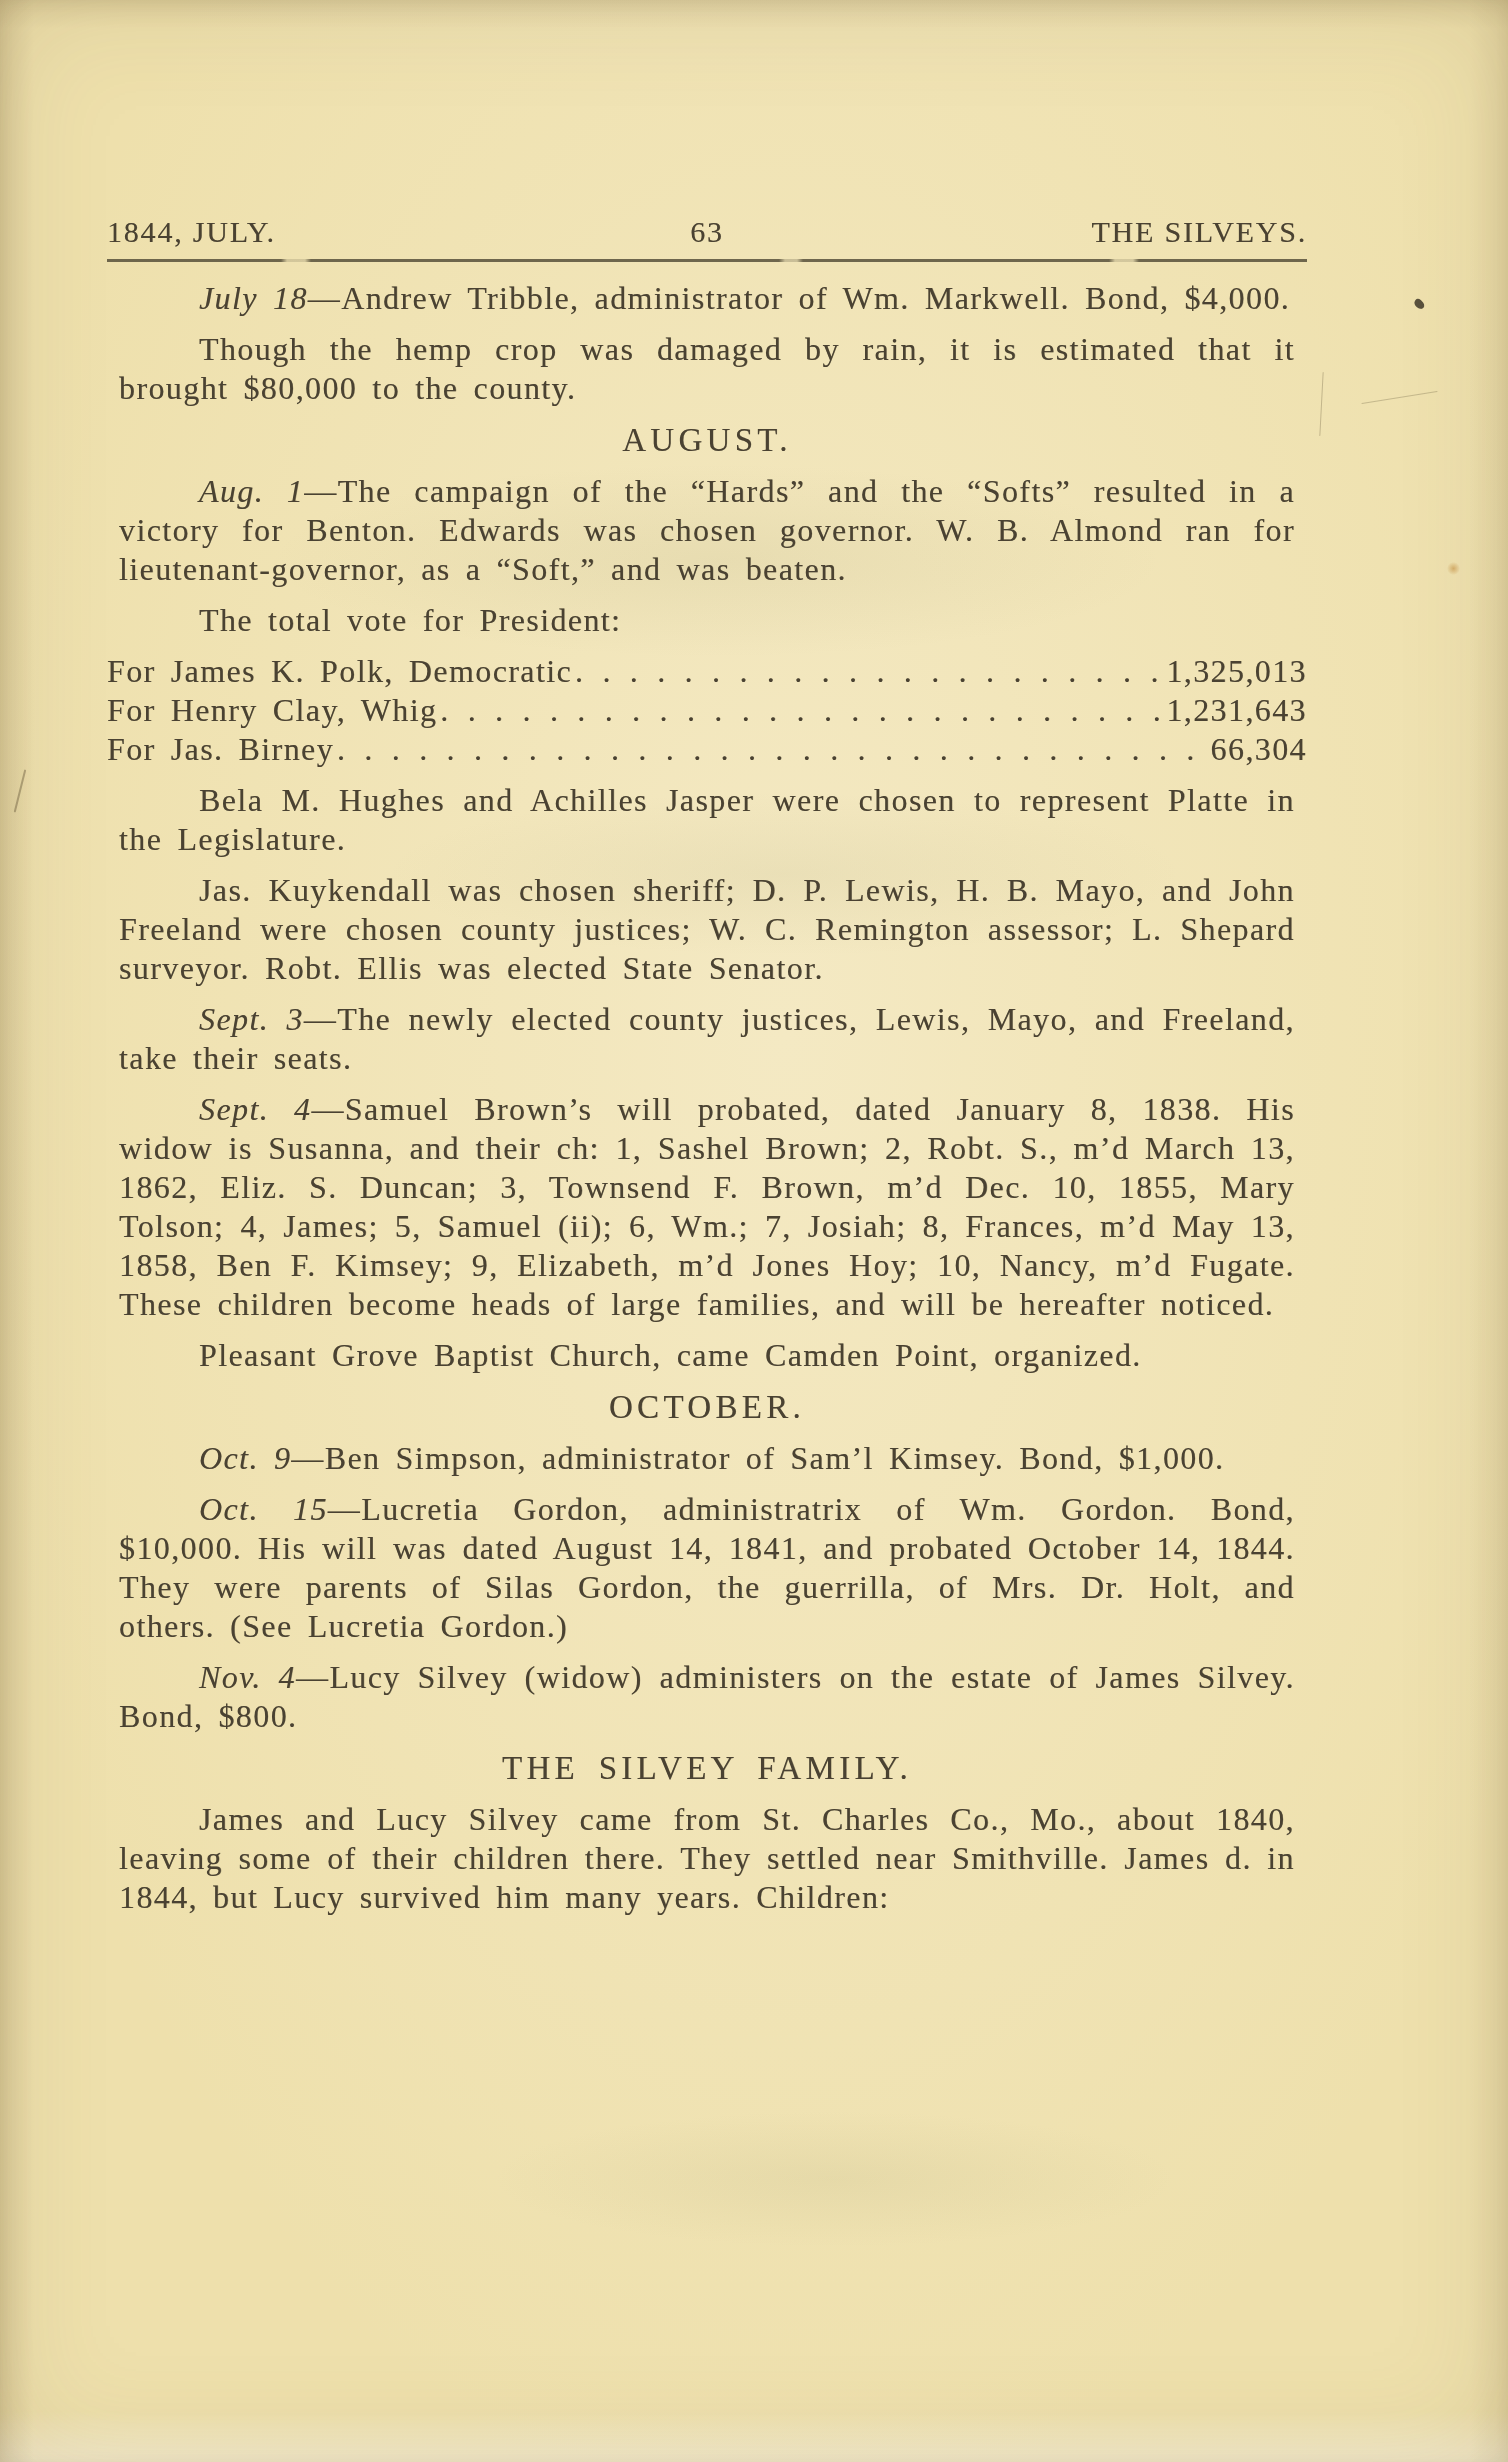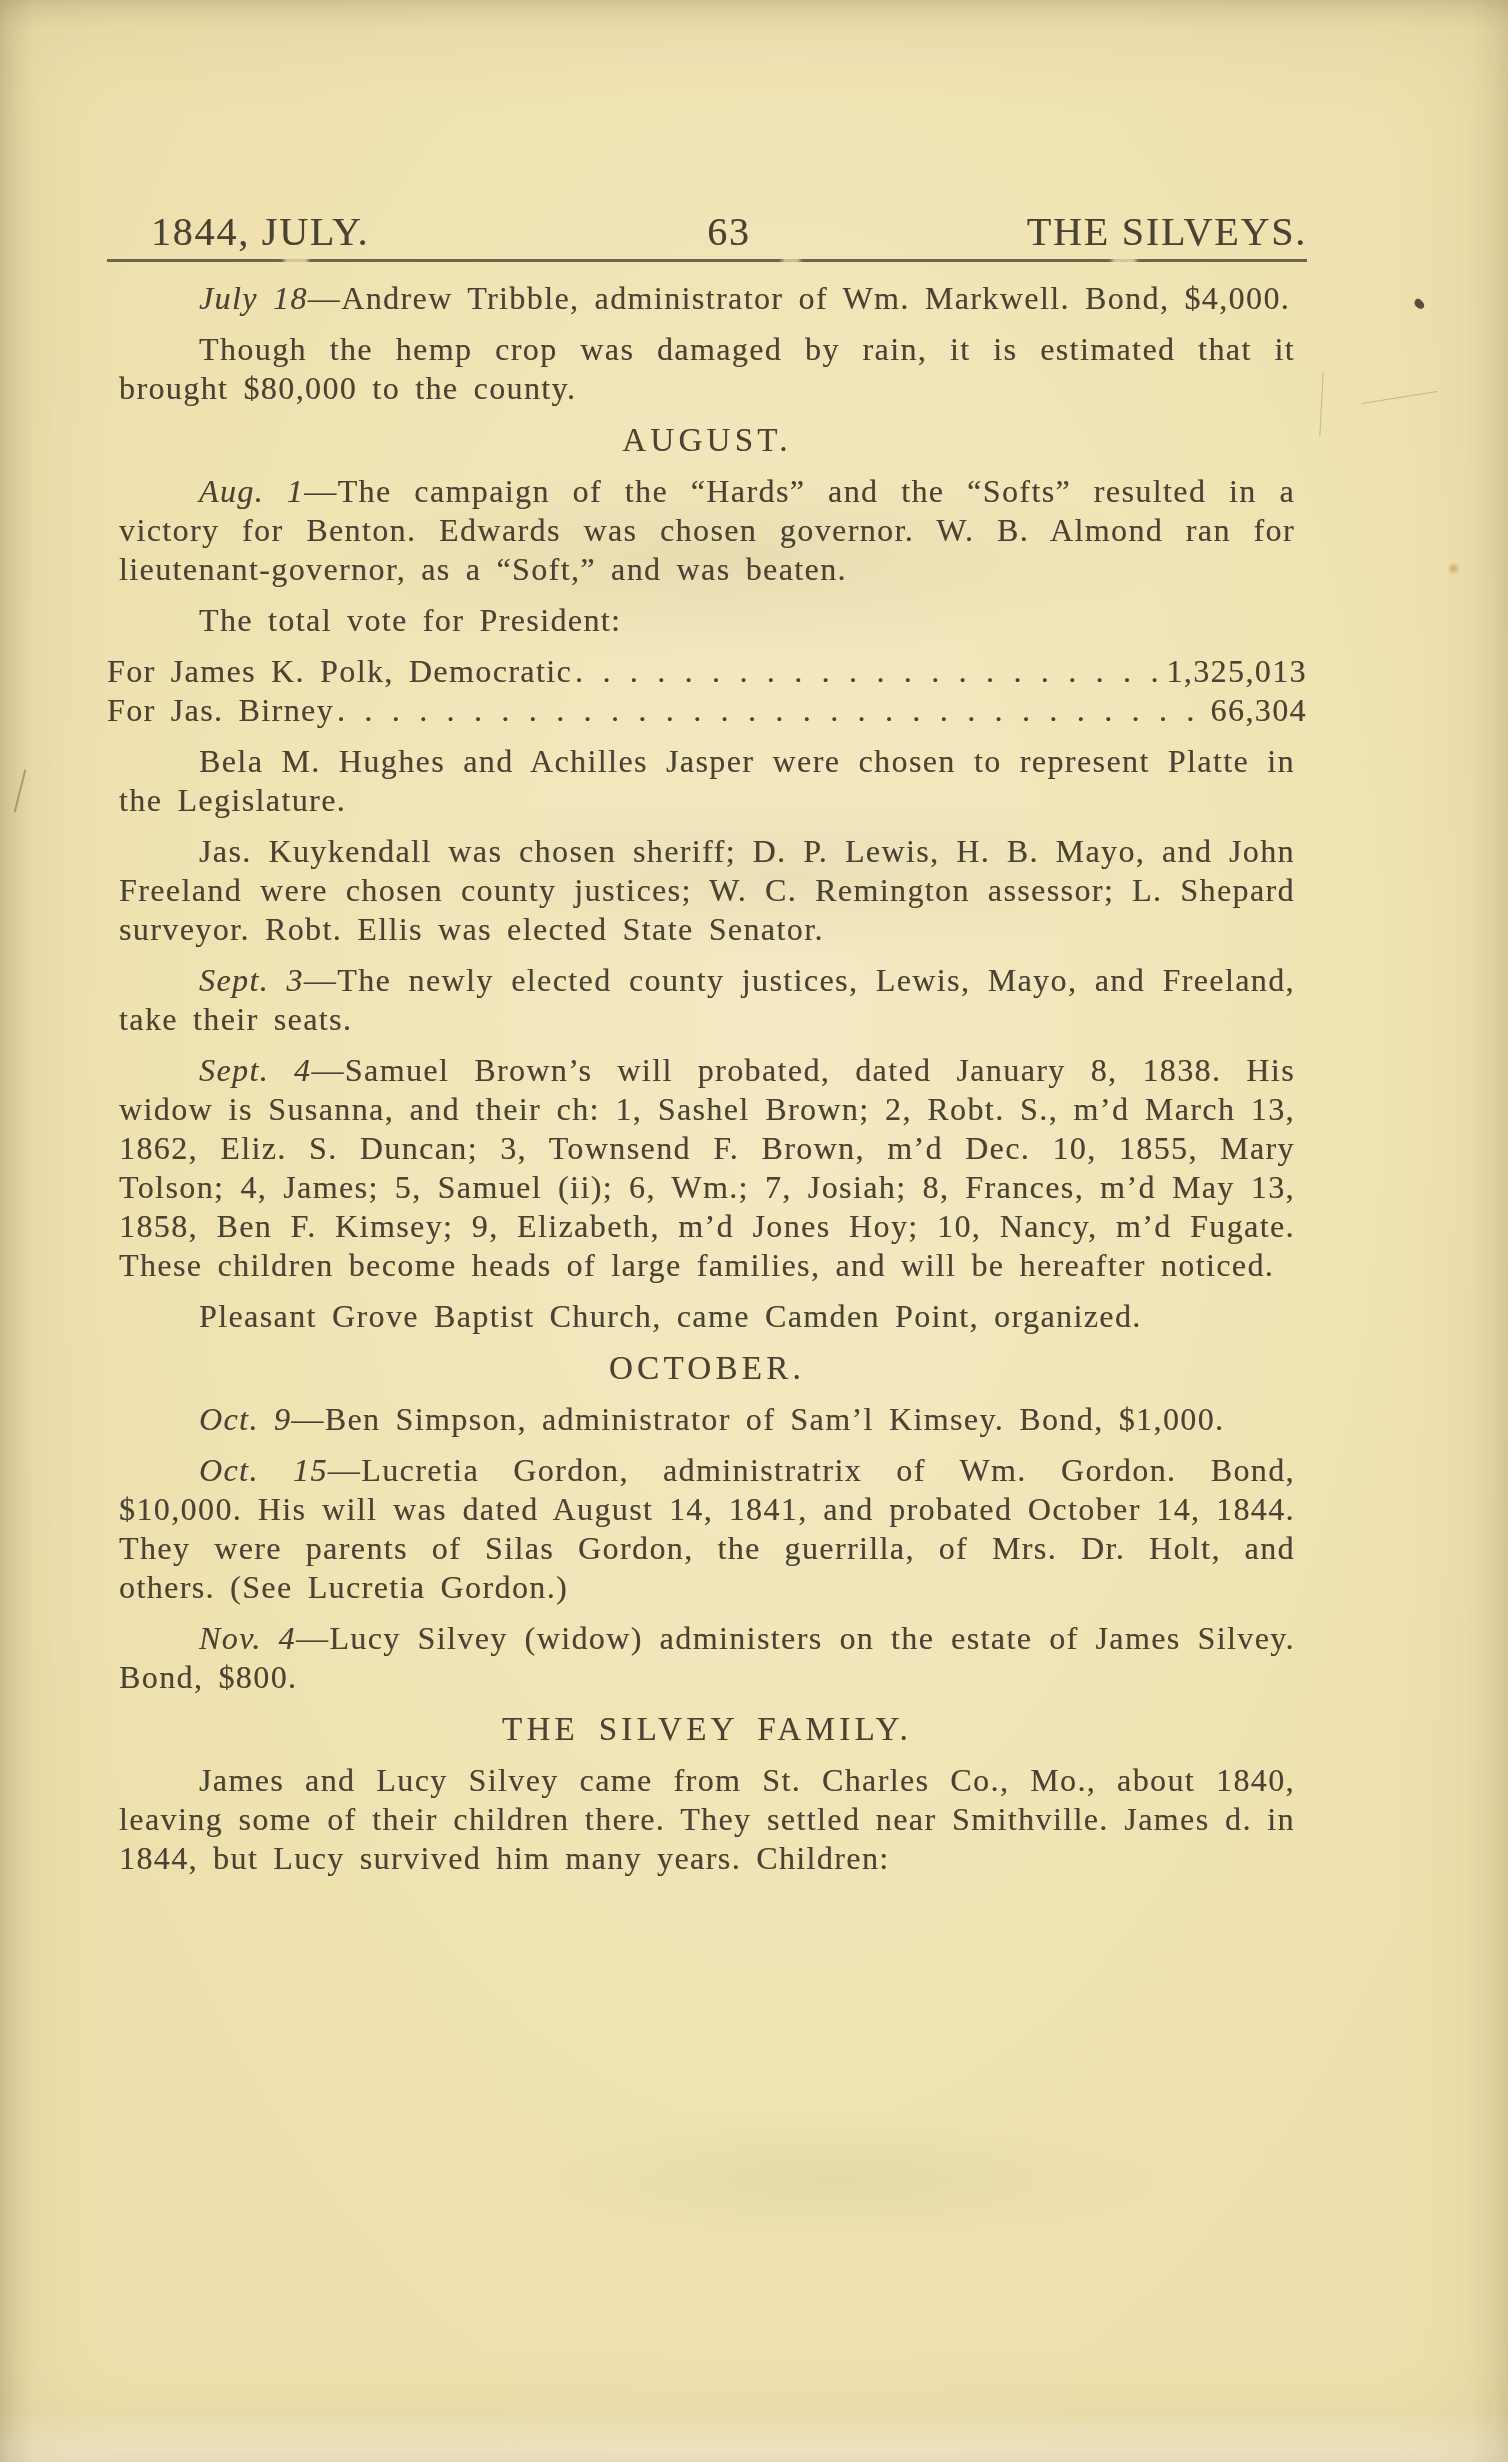--- a/index.html
+++ b/index.html
@@ -23,26 +23,25 @@
     position: absolute;
     left: 107px;
     top: 213px;
     width: 1200px;
   }
 
   .page-header {
     display: grid;
     grid-template-columns: 1fr auto 1fr;
     align-items: baseline;
-    font-size: 40px;
+    font-size: 30px;
     line-height: 37px;
     letter-spacing: 1.8px;
     color: var(--ink, #4a4232);
     text-shadow: 0.3px 0.4px 0.6px rgba(70,62,42,.45);
-    margin-left: 44px;
   }
   .ph-left  { justify-self: start; }
   .ph-center{ justify-self: center; }
   .ph-right { justify-self: end; }
 
   .header-rule {
     margin-top: 9.3px;
     height: 2.9px;
     border: none;
     background: linear-gradient(90deg,
@@ -161,20 +160,25 @@
       <p class="para"><i class="date-lead">Aug. 1</i><span>—The campaign of the “Hards” and the “Softs” resulted in a victory for Benton.  Edwards was chosen governor. W. B. Almond ran for lieutenant-governor, as a “Soft,” and was beaten.</span></p>
 
       <p class="para">The total vote for President:</p>
 
       <div class="vote-row">
         <span class="vote-label">For James K. Polk, Democratic</span>
         <span class="vote-leader"></span>
         <span class="vote-value">1,325,013</span>
       </div>
 
+      <div class="vote-row">
+        <span class="vote-label">For Henry Clay, Whig</span>
+        <span class="vote-leader"></span>
+        <span class="vote-value">1,231,643</span>
+      </div>
 
       <div class="vote-row">
         <span class="vote-label">For Jas. Birney</span>
         <span class="vote-leader"></span>
         <span class="vote-value">66,304</span>
       </div>
 
       <p class="para">Bela M. Hughes and Achilles Jasper were chosen to represent Platte in the Legislature.</p>
 
       <p class="para">Jas. Kuykendall was chosen sheriff; D. P. Lewis, H. B. Mayo, and John Freeland were chosen county justices; W. C. Remington assessor; L. Shepard surveyor.  Robt. Ellis was elected State Senator.</p>

